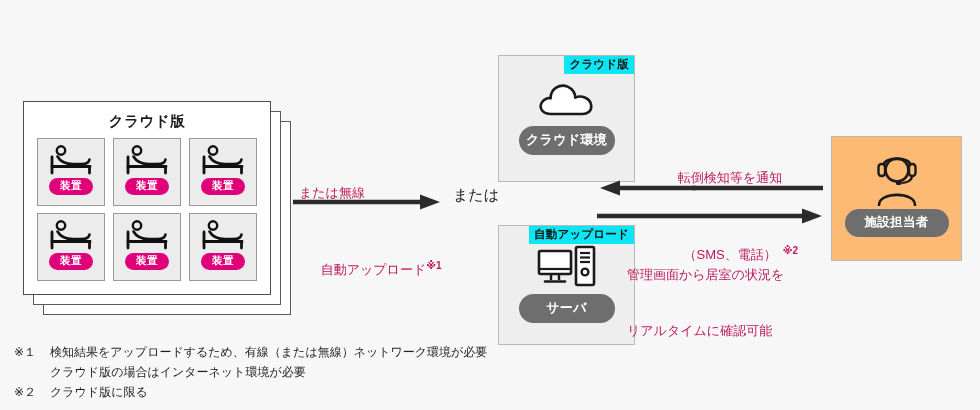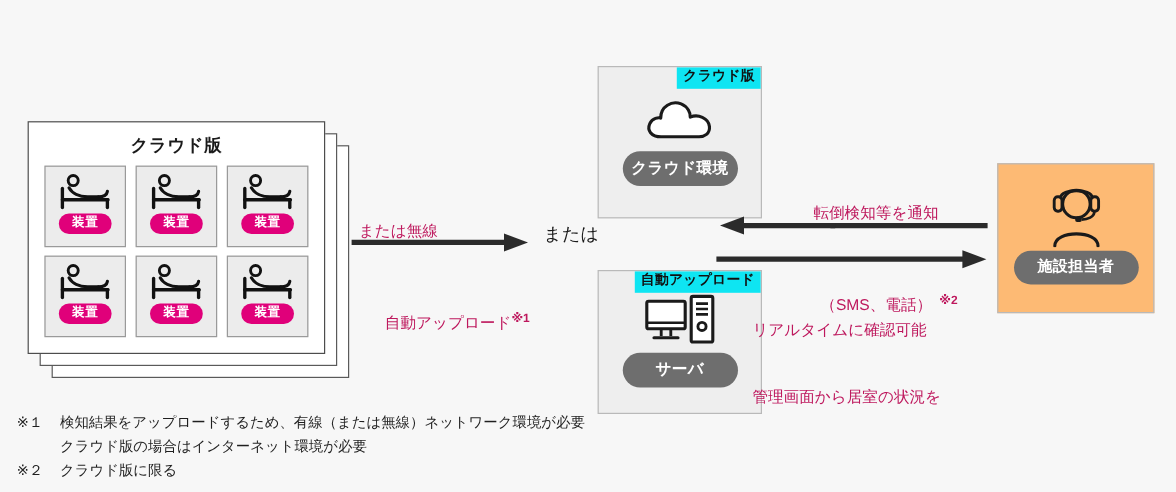--- a/index.html
+++ b/index.html
@@ -307,22 +307,22 @@
     <line x1="96" y1="9" x2="227" y2="9" stroke="#2b2b2b" stroke-width="4.4"></line>
     <line x1="20" y1="9" x2="100" y2="9" stroke="#2b2b2b" stroke-width="4.4"></line>
     <polygon points="24,1.5 4,9 24,16.5" fill="#2b2b2b"></polygon>
   </svg>
 
   <svg class="abs" style="left:596px; top:207px;" width="228" height="18" viewBox="0 0 228 18">
     <line x1="1" y1="9" x2="210" y2="9" stroke="#2b2b2b" stroke-width="4.4"></line>
     <polygon points="206,1.5 226,9 206,16.5" fill="#2b2b2b"></polygon>
   </svg>
   <div class="arrow-label" style="left:627px; top:228px;">
+    <div>管理画面から居室の状況を</div>
     <div>リアルタイムに確認可能</div>
-    <div>管理画面から居室の状況を</div>
   </div>
 
   <div id="operator-box">
     <div class="env-icon-wrap">
       <svg width="62" height="54" viewBox="0 0 62 54" aria-hidden="true">
         <circle cx="31" cy="18" r="11.5" fill="none" stroke="#1a1a1a" stroke-width="2.6"></circle>
         <path d="M18 12.5 C18 5, 44 5, 44 12.5" fill="none" stroke="#1a1a1a" stroke-width="2.6" stroke-linecap="round"></path>
         <rect x="12.5" y="12" width="6.5" height="12" rx="3" fill="none" stroke="#1a1a1a" stroke-width="2.4"></rect>
         <rect x="43" y="12" width="6.5" height="12" rx="3" fill="none" stroke="#1a1a1a" stroke-width="2.4"></rect>
         <path d="M46 24 C46 29, 40 31, 35.5 31" fill="none" stroke="#1a1a1a" stroke-width="2.2"></path>

